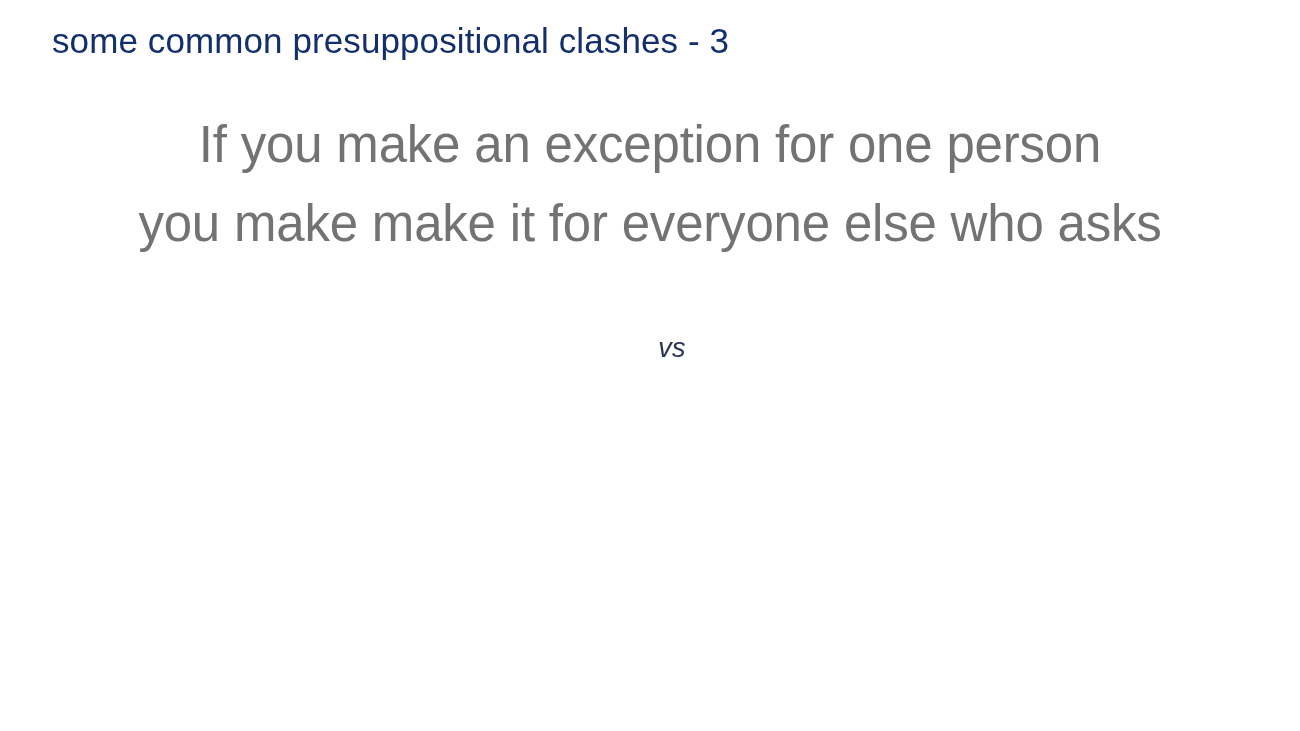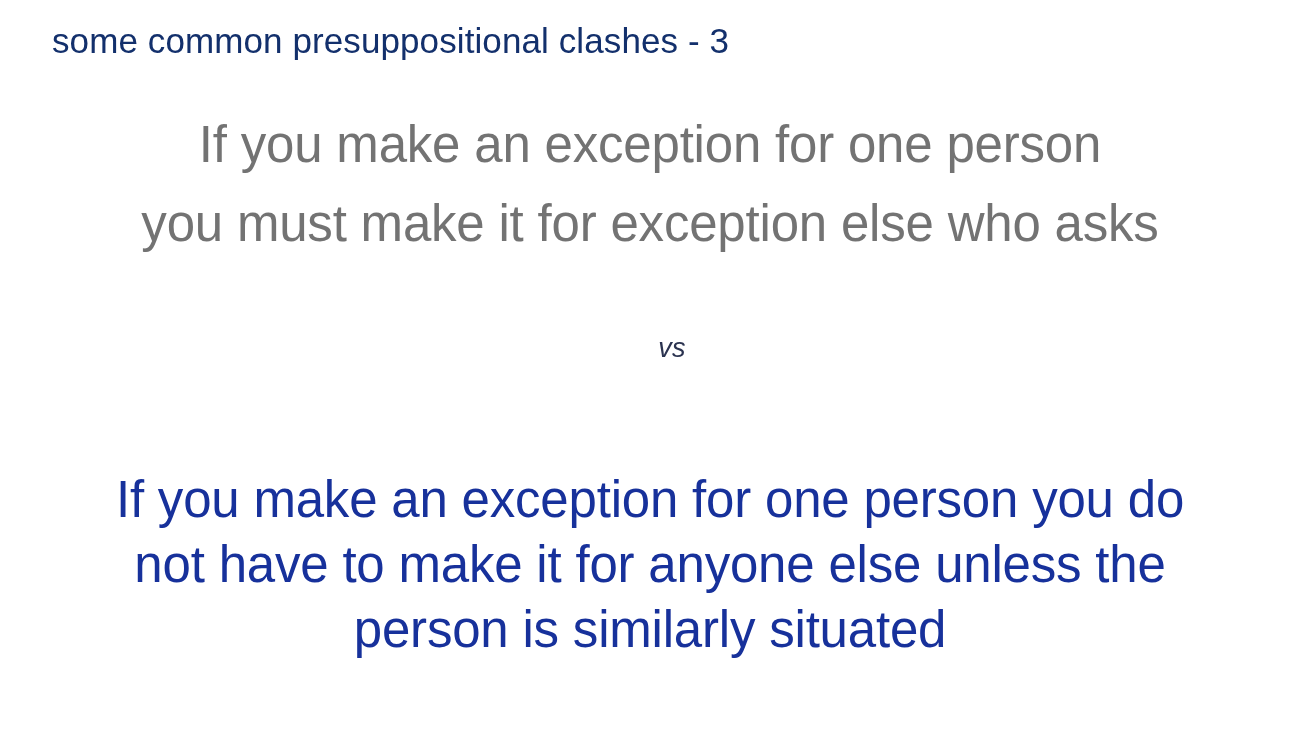--- a/index.html
+++ b/index.html
@@ -91,24 +91,19 @@
 </style>
 </head>
 <body>
 
 <div class="slide">
 
   <div class="slide-title">some common presuppositional clashes - 3</div>
 
   <div class="statement-one">
     <span class="line">If you make an exception for one person</span>
-    <span class="line">you must make it for exception else who asks</span>
+    <span class="line">you make make it for everyone else who asks</span>
   </div>
 
   <div class="vs-separator">vs</div>
 
-  <div class="statement-two">
-    <span class="line">If you make an exception for one person you do</span>
-    <span class="line">not have to make it for anyone else unless the</span>
-    <span class="line">person is similarly situated</span>
-  </div>
 
 </div>
 
 </body></html>

